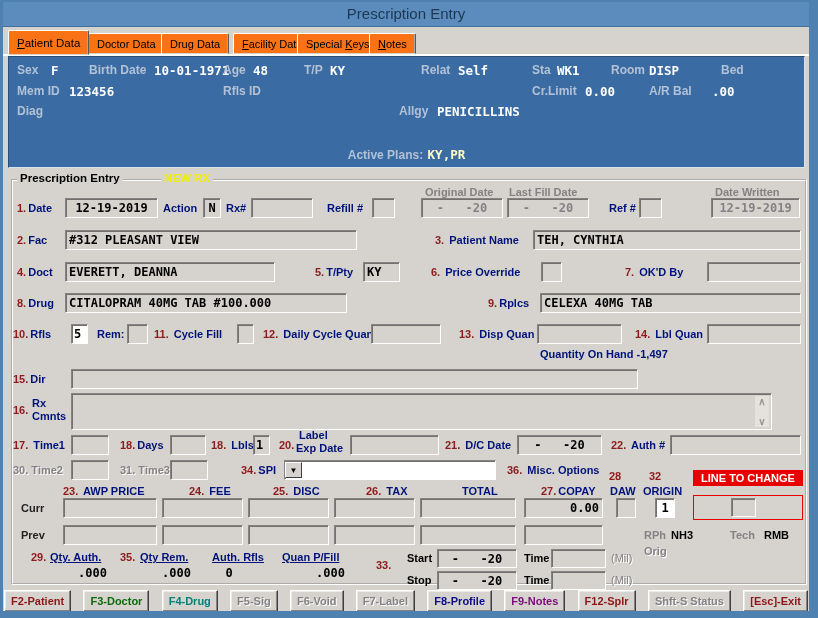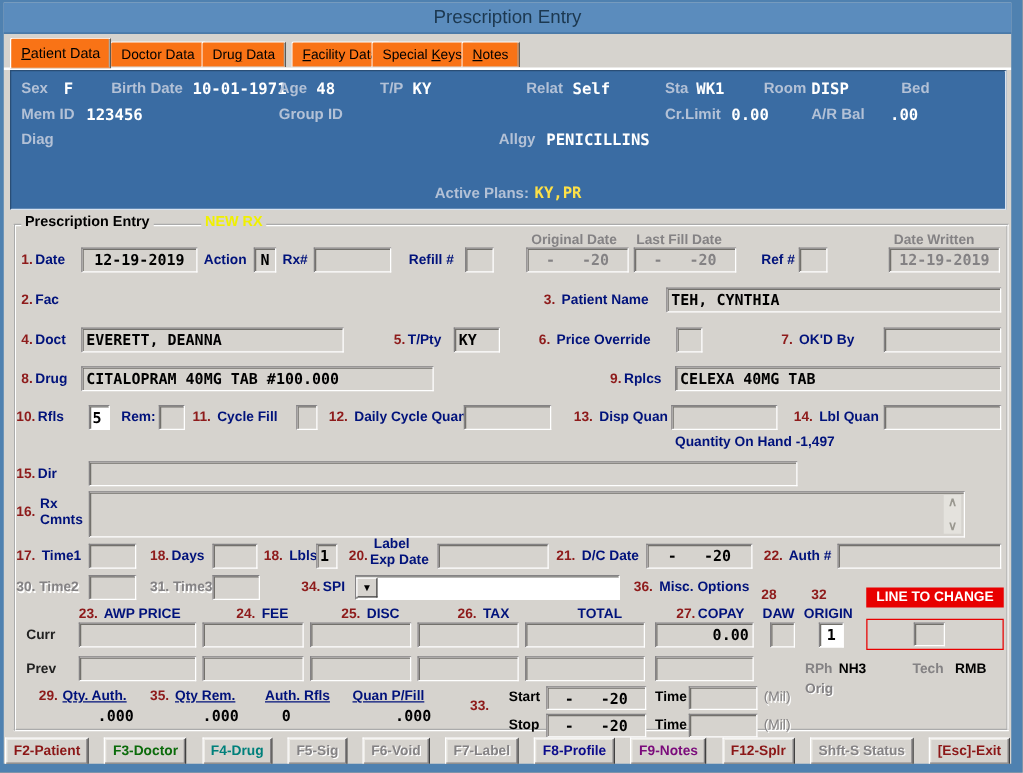--- a/index.html
+++ b/index.html
@@ -111,35 +111,35 @@
     <span class="pv" style="left:449px;top:6px">Self</span>
     <span class="pl" style="left:523px;top:6px">Sta</span>
     <span class="pv" style="left:548px;top:6px">WK1</span>
     <span class="pl" style="left:602px;top:6px">Room</span>
     <span class="pv" style="left:640px;top:6px">DISP</span>
     <span class="pl" style="left:712px;top:6px">Bed</span>
     <span class="pv" style="left:742px;top:6px"></span>
 
     <span class="pl" style="left:8px;top:27px">Mem ID</span>
     <span class="pv" style="left:60px;top:27px">123456</span>
-    <span class="pl" style="left:214px;top:27px">Group ID</span>
+    <span class="pl" style="left:214px;top:27px">Rfls ID</span>
     <span class="pv" style="left:272px;top:27px"></span>
     <span class="pl" style="left:523px;top:27px">Cr.Limit</span>
     <span class="pv" style="left:576px;top:27px">0.00</span>
     <span class="pl" style="left:640px;top:27px">A/R Bal</span>
     <span class="pv" style="left:703px;top:27px">.00</span>
 
     <span class="pl" style="left:8px;top:47px">Diag</span>
     <span class="pv" style="left:50px;top:47px"></span>
     <span class="pl" style="left:390px;top:47px">Allgy</span>
     <span class="pv" style="left:428px;top:47px">PENICILLINS</span>
 
     <div style="position:absolute;left:0;top:88px;width:100%;text-align:center">
       <span style="color:#b3c1d6;font-weight:bold;font-size:12px">Active Plans:</span>
-      <span style="color:#fde047;font:bold 12.5px 'DejaVu Sans Mono',monospace">KY,PR</span>
+      <span style="color:#fef9c3;font:bold 12.5px 'DejaVu Sans Mono',monospace">KY,PR</span>
     </div>
   </div>
 
   <div class="gbox"></div>
   <span class="gcap" style="left:14px;top:170px;color:#000">Prescription Entry</span>
   <span class="gcap" style="left:158px;top:170px;color:#f0f000">NEW RX</span>
 
   <div class="fl" style="left:14px;top:200px"><span class="n">1.</span><span>Date</span></div>
   <input class="inp ctr" style="left: 62px; top: 196px; width: 93px;" value="12-19-2019">
   <div class="fl" style="left:160px;top:200px"><span>Action</span></div>
@@ -151,20 +151,21 @@
   <div class="gl" style="left:422px;top:184px">Original Date</div>
   <input class="inp ctr dim" style="left: 418px; top: 196px; width: 82px;" value="-   -20">
   <div class="gl" style="left:506px;top:184px">Last Fill Date</div>
   <input class="inp ctr dim" style="left: 504px; top: 196px; width: 82px;" value="-   -20">
   <div class="fl" style="left:606px;top:200px"><span>Ref #</span></div>
   <input class="inp ctr" style="left: 636px; top: 196px; width: 23px; padding: 0px;" value="">
   <div class="gl" style="left:712px;top:184px">Date Written</div>
   <input class="inp ctr dim" style="left: 708px; top: 196px; width: 89px;" value="12-19-2019">
 
   <div class="fl" style="left:14px;top:232px"><span class="n">2.</span><span>Fac</span></div>
+  <input class="inp" style="left: 62px; top: 228px; width: 292px;" value="#312 PLEASANT VIEW">
   <div class="fl" style="left:432px;top:232px"><span class="n">3.</span> <span>Patient Name</span></div>
   <input class="inp" style="left: 530px; top: 228px; width: 268px;" value="TEH, CYNTHIA">
 
   <div class="fl" style="left:14px;top:264px"><span class="n">4.</span><span>Doct</span></div>
   <input class="inp" style="left: 62px; top: 260px; width: 210px;" value="EVERETT, DEANNA">
   <div class="fl" style="left:312px;top:264px"><span class="n">5.</span><span>T/Pty</span></div>
   <input class="inp" style="left: 360px; top: 260px; width: 37px;" value="KY">
   <div class="fl" style="left:428px;top:264px"><span class="n">6.</span> <span>Price Override</span></div>
   <input class="inp ctr" style="left: 538px; top: 260px; width: 21px; padding: 0px;" value="">
   <div class="fl" style="left:622px;top:264px"><span class="n">7.</span> <span>OK'D By</span></div>

